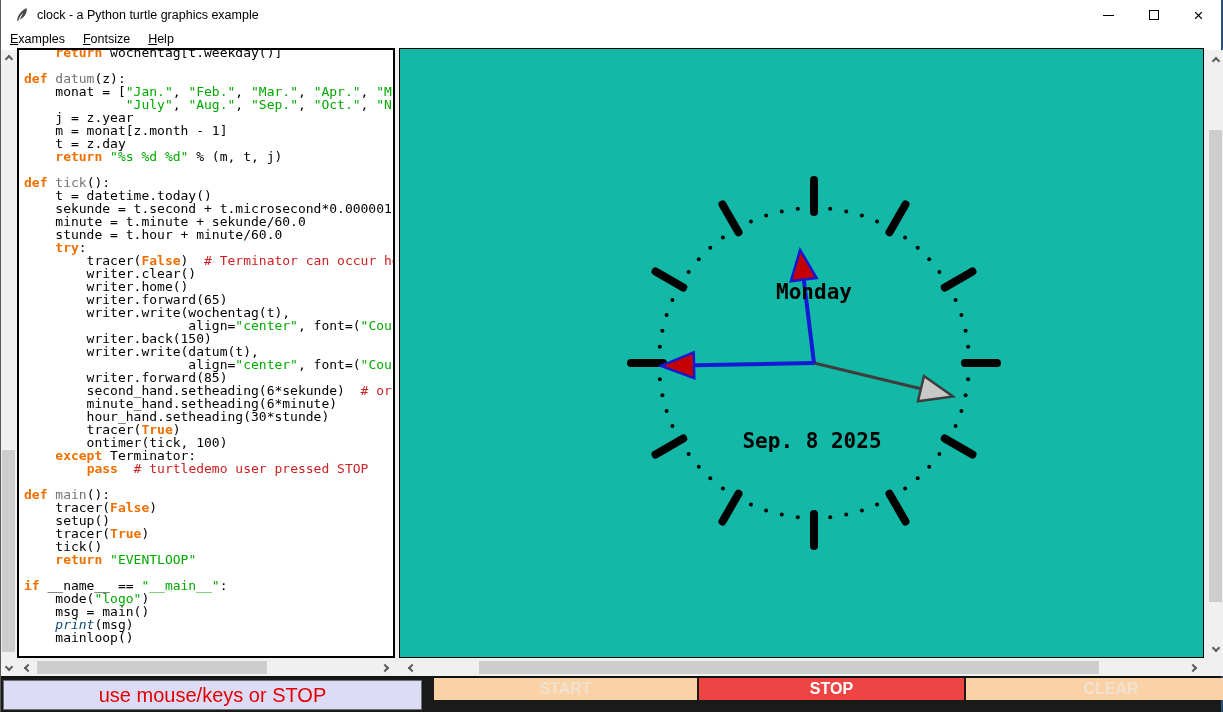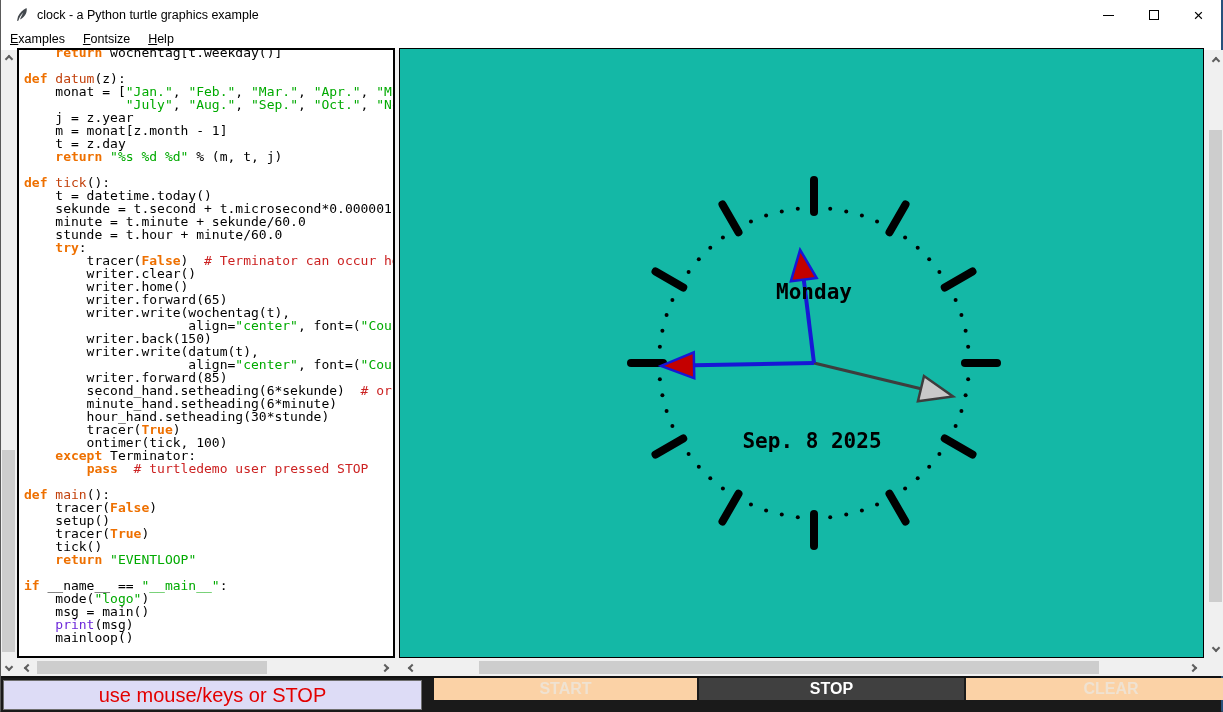--- a/index.html
+++ b/index.html
@@ -36,36 +36,36 @@
   .chev-left  { transform:rotate(45deg);  margin-left:3px; }
   .chev-right { transform:rotate(-135deg); margin-left:-3px; }
 
   
   #code-pane { position:absolute; left:16px; top:-2px; width:378px; height:610px;
                background:#ffffff; border:2px solid #000; overflow:hidden; }
   #code-pre { position:absolute; left:5px; top:-4px; white-space:pre;
               font-family:"DejaVu Sans Mono", monospace; font-size:13px; line-height:13px; color:#000; }
   .code-line { height:13px; white-space:pre; }
   .c-k { color:#ee7000;font-weight:bold; } .c-s { color:#00aa00; } .c-c { color:#cc2222; }
-  .c-d { color:#c2410c; } .c-b { color:#6d28d9; } .c-n { color:#000000; }
+  .c-d { color:#737373; } .c-b { color:#0c4a6e;font-style:italic; } .c-n { color:#000000; }
 
   
   #canvas-pane { position:absolute; left:398px; top:-2px; width:805px; height:610px;
                  background:#14b8a6; border:1px solid #000; overflow:hidden; }
 
   
   #bottom-sep { position:absolute; left:0; top:676px; width:100%; height:2px; background:#111; }
   #bottombar { position:absolute; left:0; top:678px; width:100%; height:34px; background:#1a1a1a; }
   #status-label { position:absolute; left:2px; top:2px; width:419px; height:30px; background:#dddcf6;
                   border:1px solid #6f6f6f; display:flex; align-items:center; justify-content:center;
                   color:#e30000; font-size:20px; }
   .demo-btn { position:absolute; top:0; height:22px; display:flex; align-items:center; justify-content:center;
               font-size:16px; font-weight:bold;margin-left:8px; }
   #btn-start { left:425px; width:263px; background:#fbd2a6; color:#efe2d2; }
-  #btn-stop  { left:690px; width:265px; background:#404040; color:#ffffff; }
+  #btn-stop  { left:690px; width:265px; background:#ef4444; color:#ffffff; }
   #btn-clear { left:957px; width:266px; background:#fbd2a6; color:#efe2d2;padding-left:24px; }
 </style>
 </head>
 <body>
 
 <div id="window">
 
   <div id="menubar">
     <div class="menu-item">Examples</div>
     <div class="menu-item">Fontsize</div>

